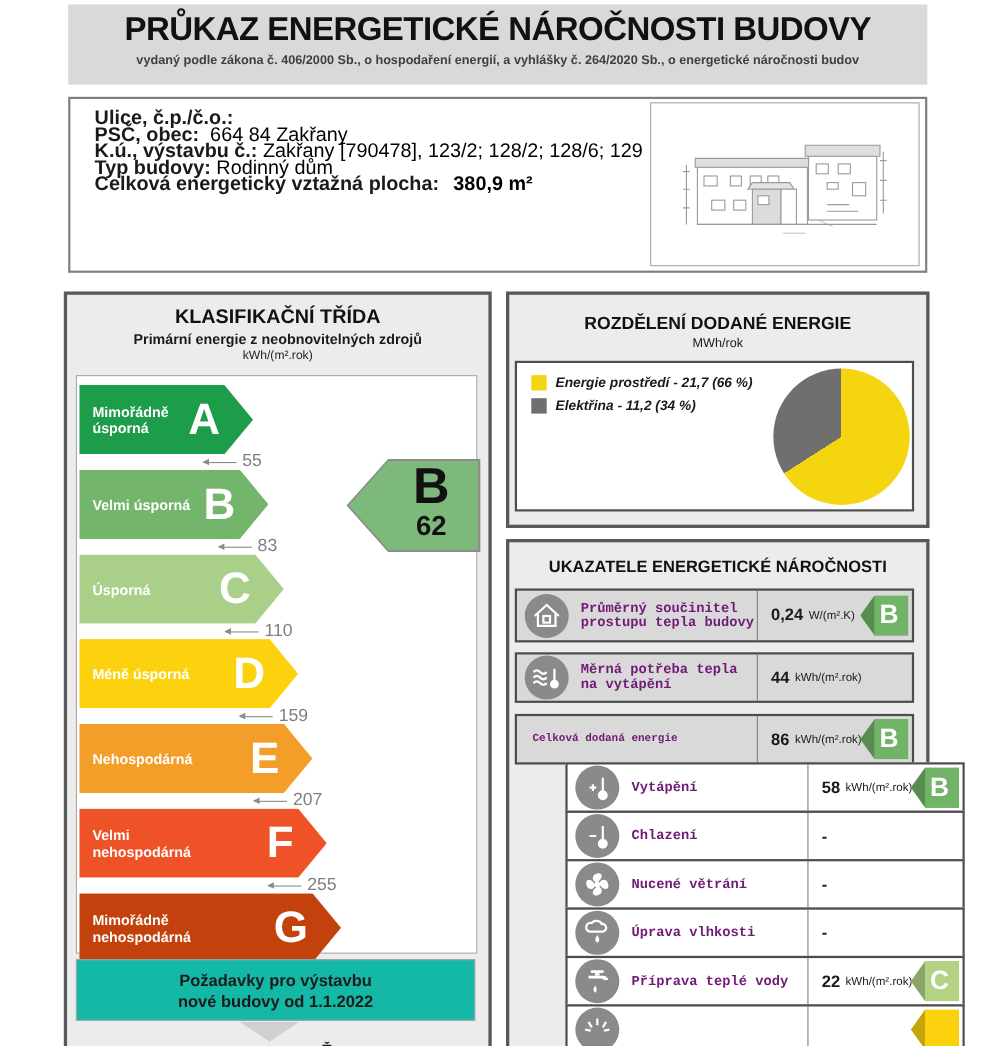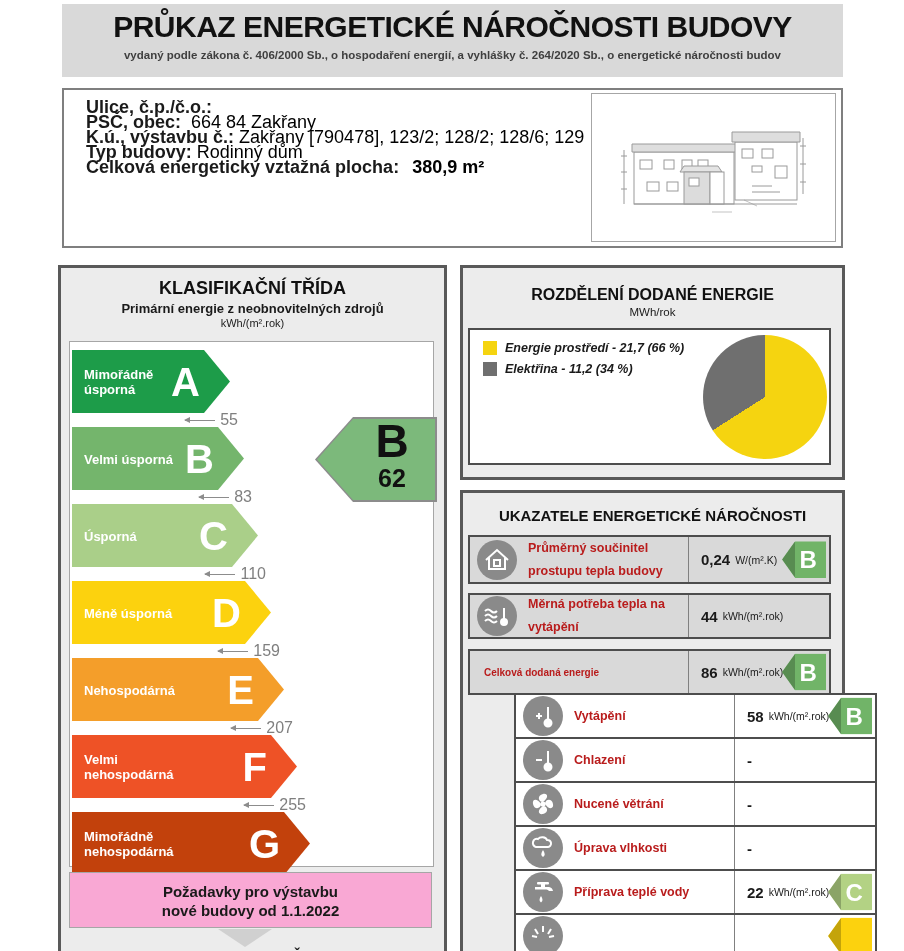--- a/index.html
+++ b/index.html
@@ -44,21 +44,21 @@
   .t0{width:168px}.t1{width:182px}.t2{width:196px}.t3{width:210px}.t4{width:223px}.t5{width:236px}
   
   .rating-arrow{position:absolute;left:245px;top:75px;width:122px;height:85px;background:#8c8c8c;
     clip-path:polygon(0 50%, 38px 0, 100% 0, 100% 100%, 38px 100%);}
   .rating-arrow .inner{position:absolute;inset:2px;
     clip-path:polygon(0 50%, 36px 0, 100% 0, 100% 100%, 36px 100%);}
   .rating-text{position:absolute;left:46px;top:0;width:62px;text-align:center;color:#111;}
   .rating-letter{font-size:46px;font-weight:bold;line-height:48px;}
   .rating-value{font-size:25px;font-weight:bold;line-height:26px;}
   
-  .req-box{position:absolute;left:8px;top:604px;width:363px;height:56px;background:#f9a8d4;border:1px solid #a6a6a6;
+  .req-box{position:absolute;left:8px;top:604px;width:363px;height:56px;background:#14b8a6;border:1px solid #a6a6a6;
     box-sizing:border-box;text-align:center;font-size:15px;font-weight:bold;padding-top:9px;line-height:19px;}
   .req-tail{position:absolute;left:157px;top:661px;width:0;height:0;
     border-left:27px solid transparent;border-right:27px solid transparent;border-top:18px solid #d0d0d0;}
   .cut-text{position:absolute;left:196px;top:679px;height:7px;width:80px;overflow:hidden;
     font-size:15px;font-weight:bold;text-align:center;}
   
   .energy-panel{left:460px;top:265px;width:379px;height:209px;}
   .energy-panel h2{margin-top:18px;font-size:16px;}
   .energy-unit{text-align:center;font-size:11.5px;margin-top:2px;}
   .pie-box{position:absolute;left:5px;top:60px;width:363px;height:137px;background:#fff;border:2px solid #4d4d4d;box-sizing:border-box;}
@@ -72,21 +72,21 @@
   .indicators-panel h2{margin-top:14px;font-size:15px;}
   .rows{position:absolute;left:5px;top:42px;width:363px;}
   .ind-row{position:relative;box-sizing:border-box;width:363px;height:46px;border:2px solid #4d4d4d;background:#fff;display:flex;}
   .ind-row.first{height:49px;margin-bottom:9px;}
   .ind-row.second{margin-bottom:10px;}
   .ind-row.gray{background:#d9d9d9;}
   .ind-row.joined{margin-top:-2px;margin-left:46px;}
   .row-left{width:218px;border-right:1px solid #808080;display:flex;align-items:center;}
   .icon-circle{width:40px;height:40px;border-radius:50%;background:#8a8a8a;margin-left:7px;flex:none;
     display:flex;align-items:center;justify-content:center;}
-  .row-label{margin-left:11px;font-size:12.5px;font-weight:bold;line-height:23px;color:#b91c1c;}
+  .row-label{margin-left:11px;font-size:12.5px;font-weight:bold;line-height:13px;color:#701a75;font-family:Liberation Mono, monospace;}
   .row-label.big{margin-left:14px;font-size:10px;}
   .row-right{position:relative;flex:1;display:flex;align-items:center;}
   .val{margin-left:12px;font-size:15px;font-weight:bold;}
   .unit{margin-left:5px;font-size:10.5px;}
   .badge{position:absolute;right:3px;top:50%;transform:translateY(-50%);width:44px;height:37px;
     clip-path:polygon(30% 0, 100% 0, 100% 100%, 30% 100%, 0 50%);}
   .badge::before{content:"";position:absolute;left:0;top:0;width:30%;height:100%;background:rgba(0,0,0,0.22);
     clip-path:polygon(0 50%, 100% 0, 100% 100%);}
   .badge span{position:absolute;left:30%;top:50%;transform:translate(-8%,-50%);width:70%;
     text-align:center;color:#fff;font-weight:bold;font-size:24px;}

